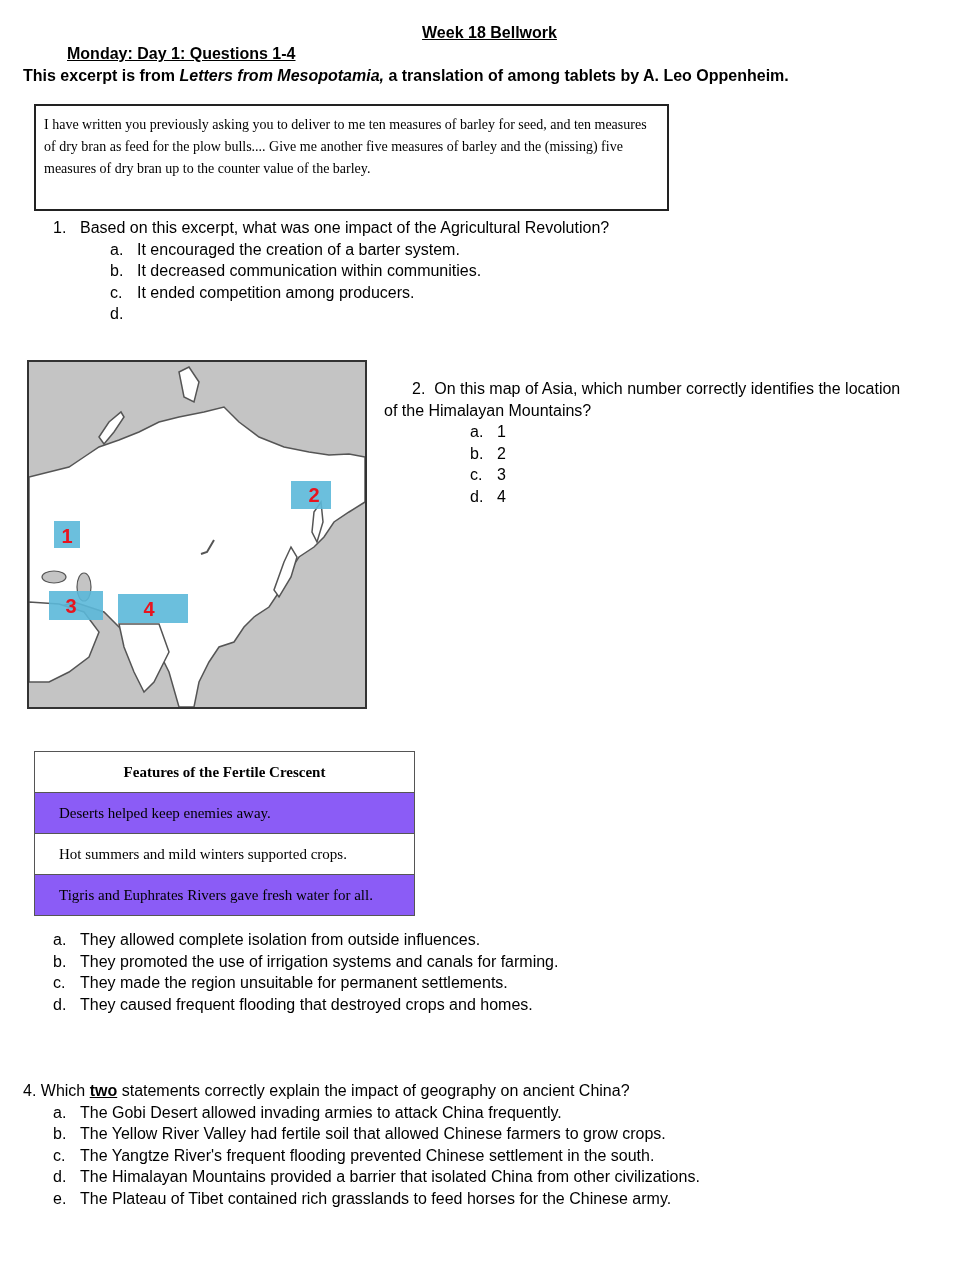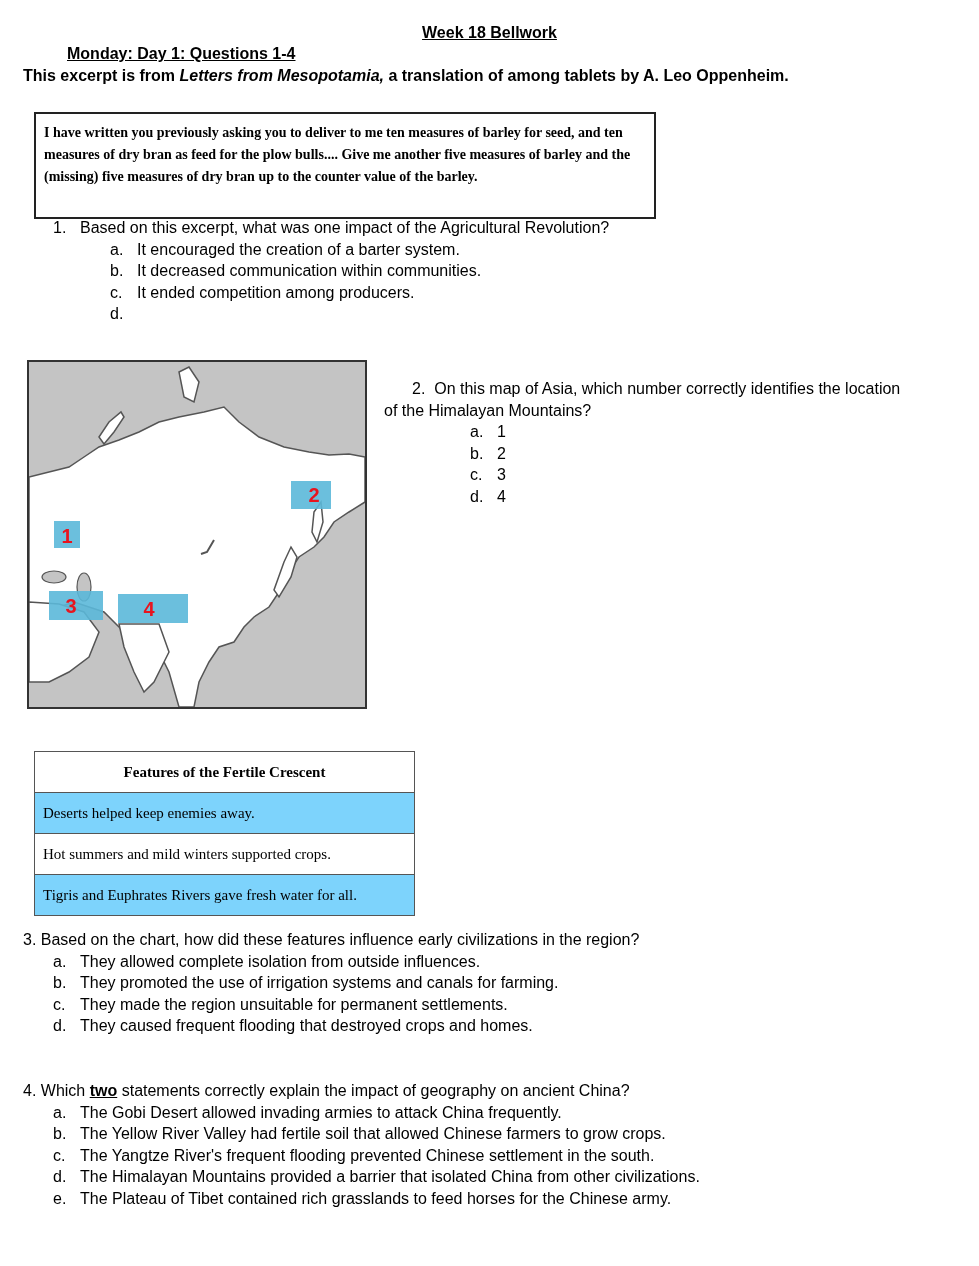--- a/index.html
+++ b/index.html
@@ -2,31 +2,31 @@
 <html><head>
 <meta charset="utf-8">
 <style>
   html, body { margin:0; padding:0; background:#ffffff; }
   body { width:979px; height:1266px; position:relative; overflow:hidden;
          font-family:"Liberation Sans", sans-serif; color:#000; }
   .abs { position:absolute; }
   .title { left:0; width:979px; top:24px; text-align:center; font-weight:bold; font-size:16px; text-decoration:underline; }
   .subtitle { left:23px; top:45px; font-weight:bold; font-size:16px; text-decoration:underline;margin-left:44px; }
   .intro { left:23px; top:67px; font-weight:bold; font-size:16px; }
-  .excerpt { left:34px; top:112px; width:610px; height:87px; border:2px solid #222;
-             padding:8px 0 8px 8px; font-family:"Liberation Serif", serif; font-weight:bold;
+  .excerpt { left:34px; top:104px; width:610px; height:87px; border:2px solid #222;
+             padding:8px 13px 8px 8px; font-family:"Liberation Serif", serif; font-weight:normal;
              font-size:14px; line-height:22px; }
   .q { font-size:16px; line-height:21.5px; }
   .opt { display:flex; }
   .opt .lt { width:27px; }
   .map { left:27px; top:360px; width:336px; height:345px; border:2px solid #333; background:#c4c4c4; overflow:hidden; }
   .tbl { left:34px; top:751px; width:381px; border-collapse:collapse; font-family:"Liberation Serif", serif; font-size:15px; }
-  .tbl td { border:1.5px solid #555; height:40px; padding:0 8px; }
+  .tbl td { border:1.5px solid #555; height:40px; padding:0 24px; }
   .tbl .hd { text-align:center; font-weight:bold; background:#fff; }
-  .tbl .gray { background:#7dd3fc; }
+  .tbl .gray { background:#8b5cf6; }
   .tbl .white { background:#fff;margin-left:40px; }
   .ul-bold { font-weight:bold; text-decoration:underline; }
 </style>
 </head>
 <body>
 
 <div class="abs title">Week 18 Bellwork</div>
 <div class="abs subtitle">Monday: Day 1: Questions 1-4</div>
 <div class="abs intro">
   <span>This excerpt is from </span><i>Letters from Mesopotamia,</i><span> a translation of among tablets by A. Leo Oppenheim.</span>
@@ -136,21 +136,20 @@
   <tr>
         <td class="white">Hot summers and mild winters supported crops.</td>
       </tr>
   <tr>
         <td class="gray">Tigris and Euphrates Rivers gave fresh water for all.</td>
       </tr>
 </tbody>
   </table>
 
 <div class="abs q" style="left:23px; top:929px;">
-  <div>3. Based on the chart, how did these features influence early civilizations in the region?</div>
   <div style="padding-left:30px;">
     <div class="opt">
         <span class="lt">a.</span>
         <span>They allowed complete isolation from outside influences.</span>
       </div>
     <div class="opt">
         <span class="lt">b.</span>
         <span>They promoted the use of irrigation systems and canals for farming.</span>
       </div>
     <div class="opt">

